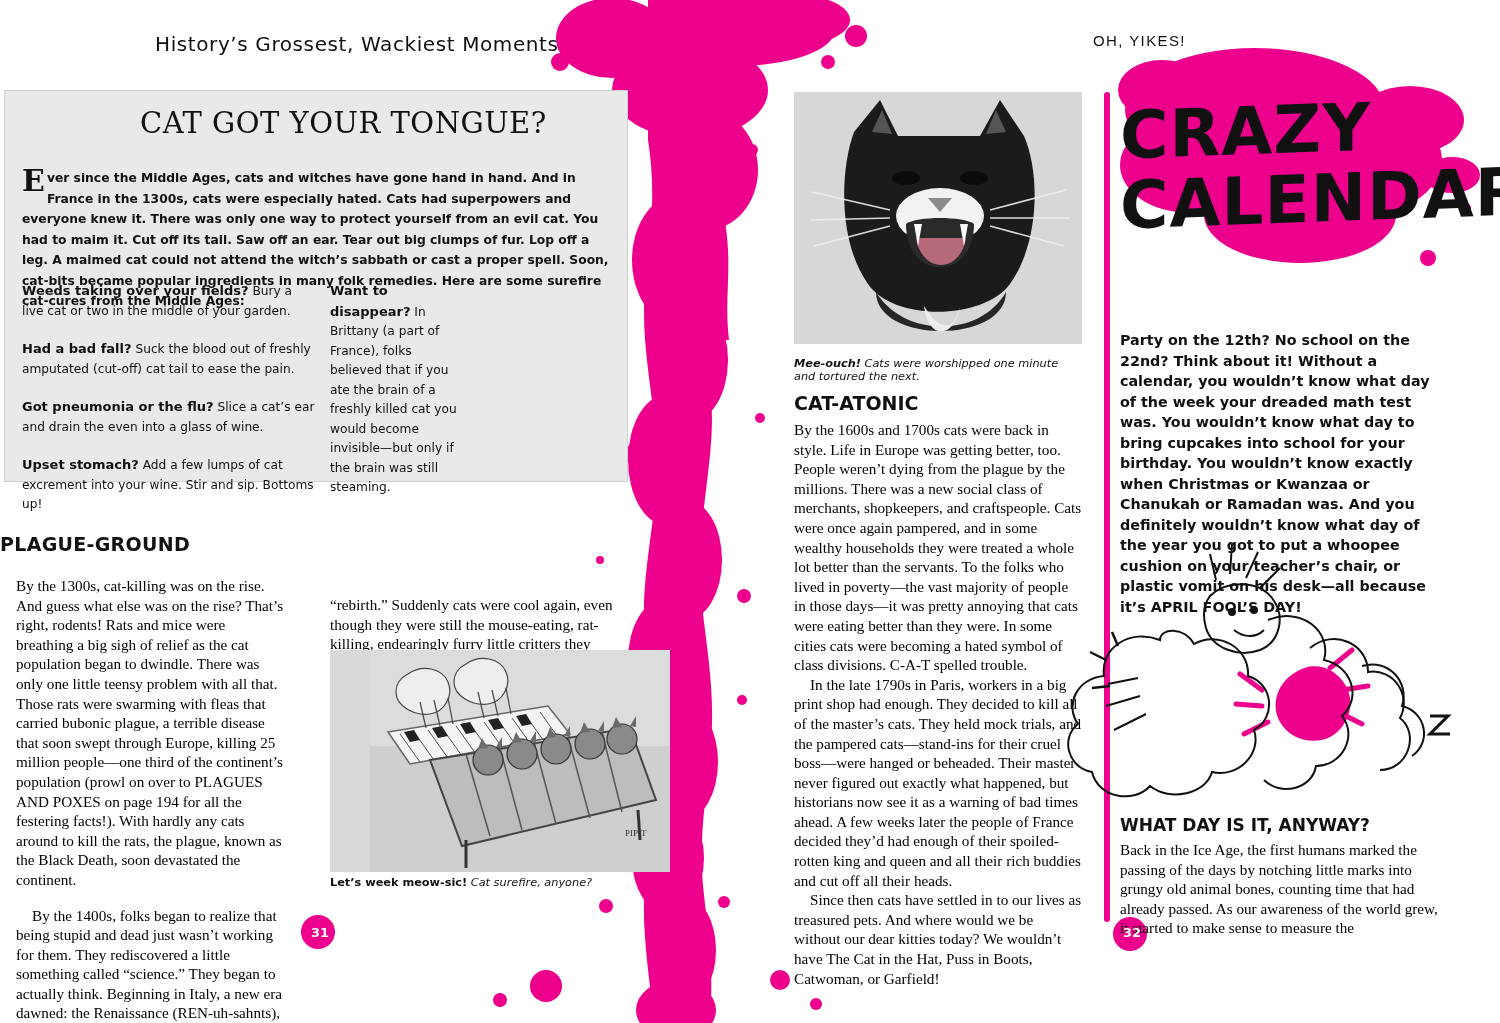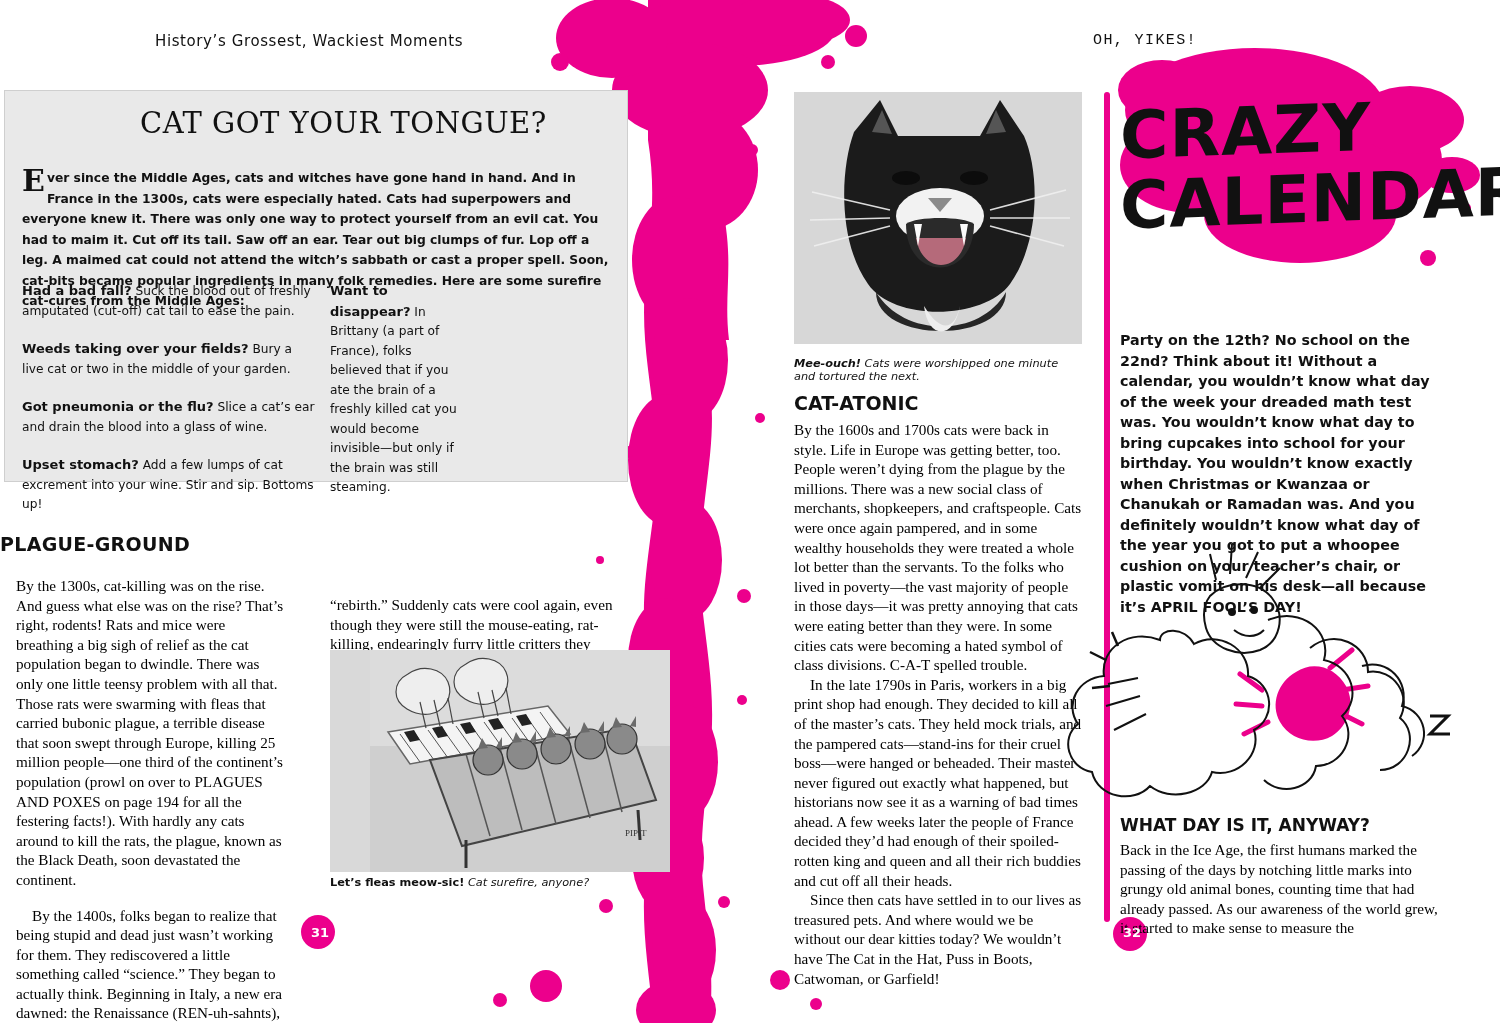--- a/index.html
+++ b/index.html
@@ -13,25 +13,25 @@
   }
   .page{position:absolute;inset:0;}
 
   
   .splatter{position:absolute;top:0;left:0;width:100%;height:100%;pointer-events:none;}
 
   
   .runhead-left{
     position:absolute;left:155px;top:32px;
     font-family:"DejaVu Sans", sans-serif;
-    font-size:15px;letter-spacing:.6px;color:#111;
+    font-size:20px;letter-spacing:.6px;color:#111;
   }
   .runhead-right{
     position:absolute;left:1093px;top:32px;
-    font-family:Liberation Mono, monospace;
+    font-family:Liberation Sans, sans-serif;
     font-size:15px;letter-spacing:1.4px;color:#111;
   }
 
   
   .tintbox{
     position:absolute;left:4px;top:90px;width:622px;height:390px;
     background:#e9e9e9;
     border:1px solid #cfcfcf;
   }
   .boxtitle{
@@ -249,23 +249,23 @@
   <div class="runhead-right">OH, YIKES!</div>
 
   <div class="tintbox"></div>
   <div class="boxtitle">CAT GOT YOUR TONGUE?</div>
 
   <div class="intro">
     <span class="dropcap">E</span><span>ver since the Middle Ages, cats and witches have gone hand in hand. And in France in the 1300s, cats were especially hated. Cats had superpowers and everyone knew it. There was only one way to protect yourself from an evil cat. You had to maim it. Cut off its tail. Saw off an ear. Tear out big clumps of fur. Lop off a leg. A maimed cat could not attend the witch’s sabbath or cast a proper spell. Soon, cat-bits became popular ingredients in many folk remedies. Here are some surefire cat-cures from the Middle Ages:</span>
   </div>
 
   <div class="cures-left">
+    <p><b>Weeds taking over your fields?</b><span> Bury a live cat or two in the middle of your garden.</span></p>
     <p><b>Had a bad fall?</b><span> Suck the blood out of freshly amputated (cut-off) cat tail to ease the pain.</span></p>
-    <p><b>Weeds taking over your fields?</b><span> Bury a live cat or two in the middle of your garden.</span></p>
-    <p><b>Got pneumonia or the flu?</b><span> Slice a cat’s ear and drain the blood into a glass of wine.</span></p>
+    <p><b>Got pneumonia or the flu?</b><span> Slice a cat’s ear and drain the even into a glass of wine.</span></p>
     <p><b>Upset stomach?</b><span> Add a few lumps of cat excrement into your wine. Stir and sip. Bottoms up!</span></p>
   </div>
 
   <div class="cures-right">
     <b>Want to disappear?</b><span> In Brittany (a part of France), folks believed that if you ate the brain of a freshly killed cat you would become invisible—but only if the brain was still steaming.</span>
   </div>
 
   <div class="h-plague">PLAGUE-GROUND</div>
   <div class="col-plague">
     <p>By the 1300s, cat-killing was on the rise. And guess what else was on the rise? That’s right, rodents! Rats and mice were breathing a big sigh of relief as the cat population began to dwindle. There was only one little teensy problem with all that. Those rats were swarming with fleas that carried bubonic plague, a terrible disease that soon swept through Europe, killing 25 million people—one third of the continent’s population (prowl on over to PLAGUES AND POXES on page 194 for all the festering facts!). With hardly any cats around to kill the rats, the plague, known as the Black Death, soon devastated the continent.</p>
@@ -336,21 +336,21 @@
       </g>
 
       <g stroke="#333" stroke-width="3">
         <line x1="96" y1="190" x2="96" y2="218"></line>
         <line x1="268" y1="160" x2="270" y2="190"></line>
       </g>
       <text x="255" y="186" font-size="9" fill="#333" font-family="Liberation Serif, serif">PIPIT</text>
     </svg>
   </div>
   <div class="piano-caption">
-    <b>Let’s fleas meow-sic!</b><i> Cat surefire, anyone?</i>
+    <b>Let’s week meow-sic!</b><i> Cat surefire, anyone?</i>
   </div>
 
   <div class="cat-photo">
     <svg viewBox="0 0 288 252" width="288" height="252">
       <rect width="288" height="252" fill="#e2e2e2"></rect>
       <path d="M0 0 h288 v252 h-288 z" fill="#d7d7d7"></path>
 
       <path d="M60 40 L86 8 L104 44 L186 44 L206 8 L230 44 C246 80 246 150 216 192
                C190 228 100 230 74 192 C44 150 46 78 60 40 Z" fill="#1b1b1b"></path>
 

